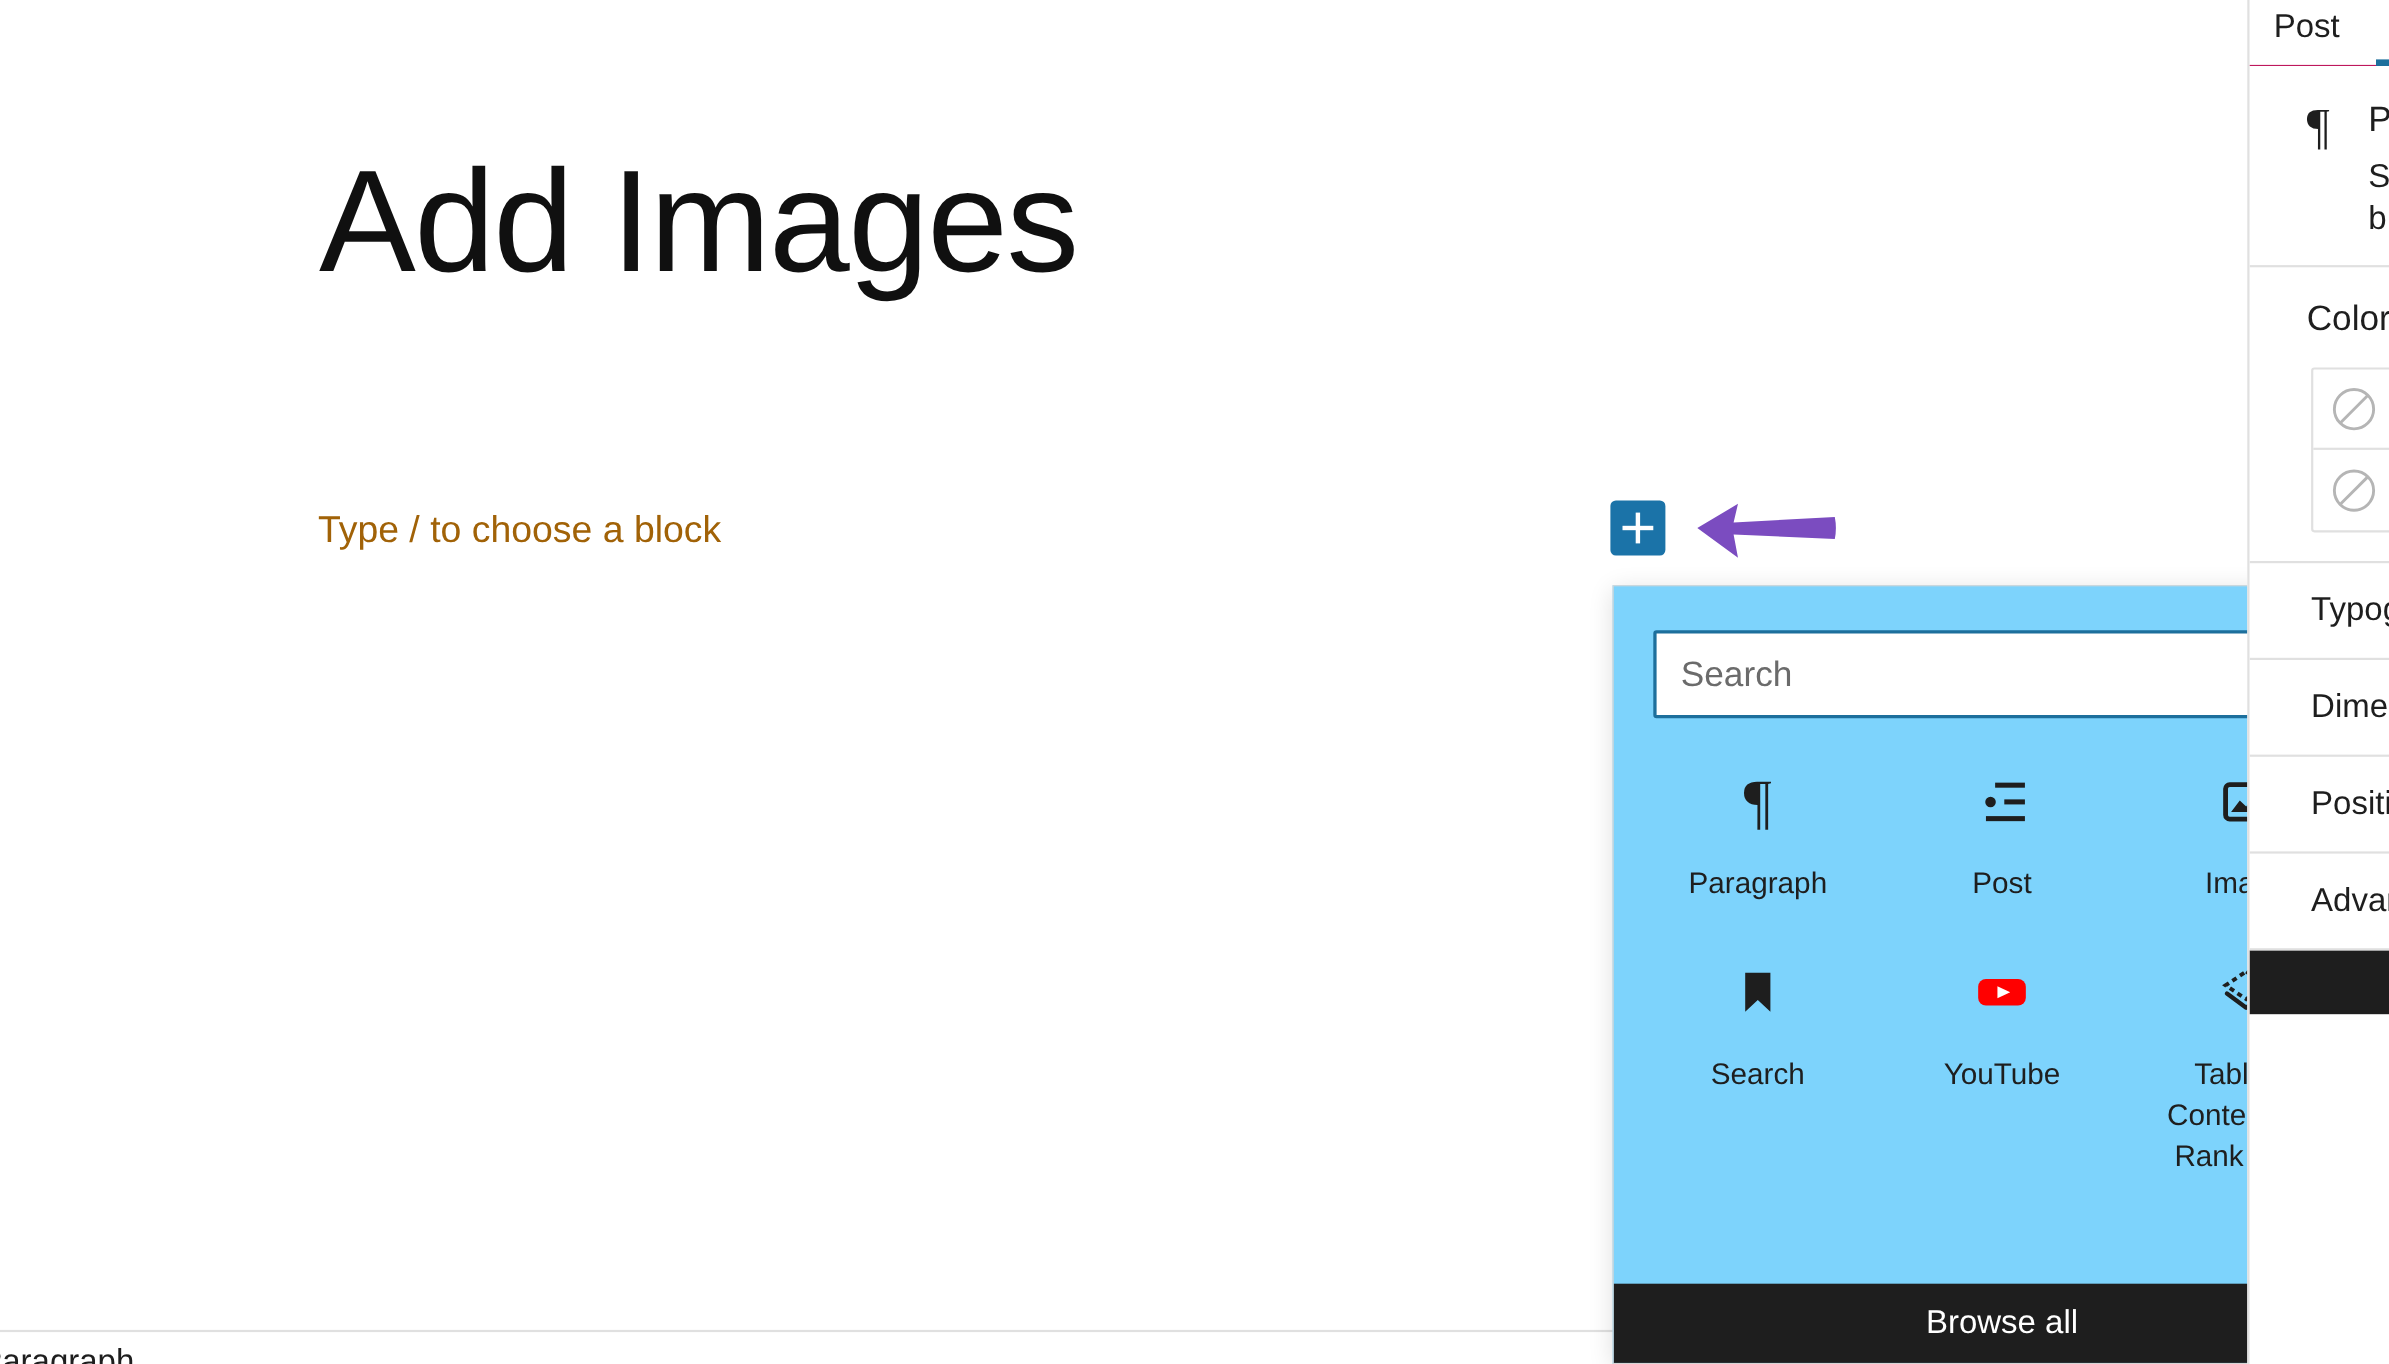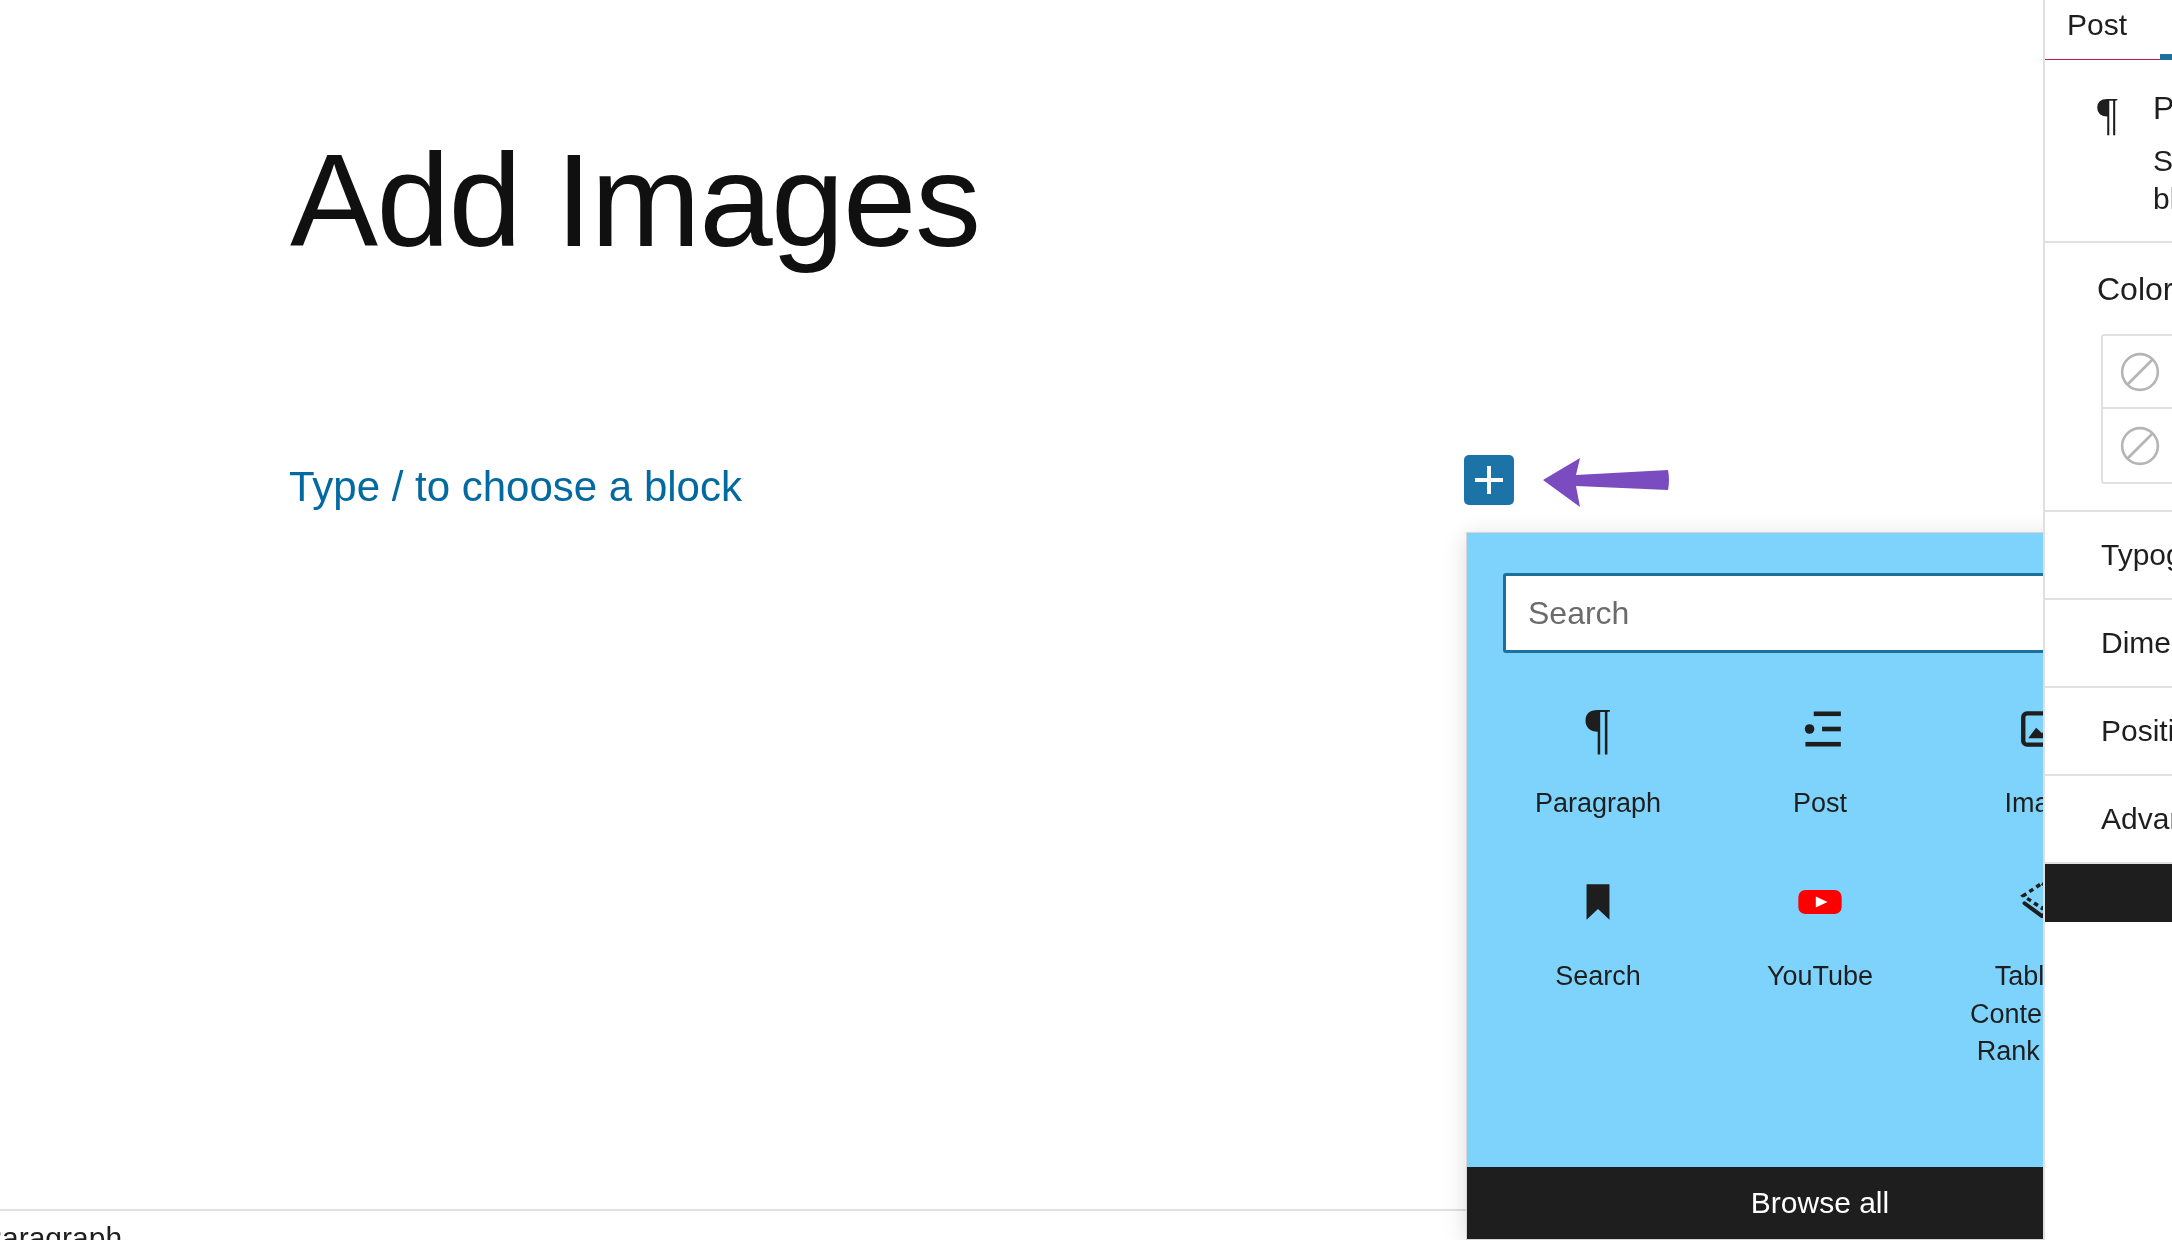--- a/index.html
+++ b/index.html
@@ -39,23 +39,23 @@
     font-weight: 400;
     color: #101010;
     letter-spacing: -1.5px;
     white-space: nowrap;
   }
 
   .block-placeholder {
     position: absolute;
     left: 289px;
     top: 460px;
-    font-size: 42px;
+    font-size: 34px;
     line-height: 1.3;
-    color: #0369a1;
+    color: #a16207;
     white-space: nowrap;
   }
 
   
   .bottom-bar {
     position: absolute;
     left: 0;
     top: 1209px;
     width: 2043px;
     height: 31px;

